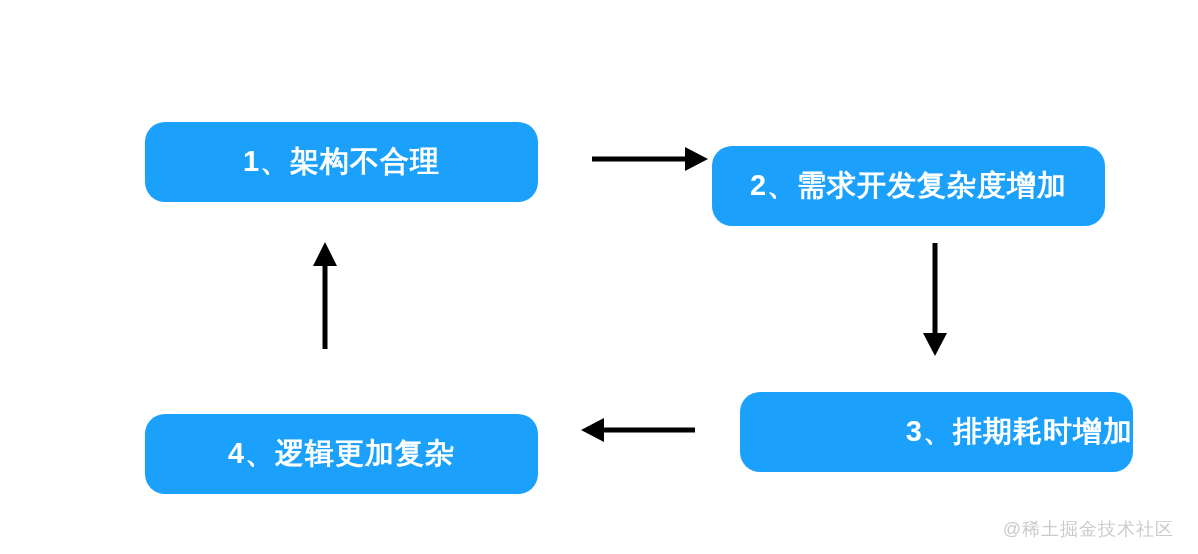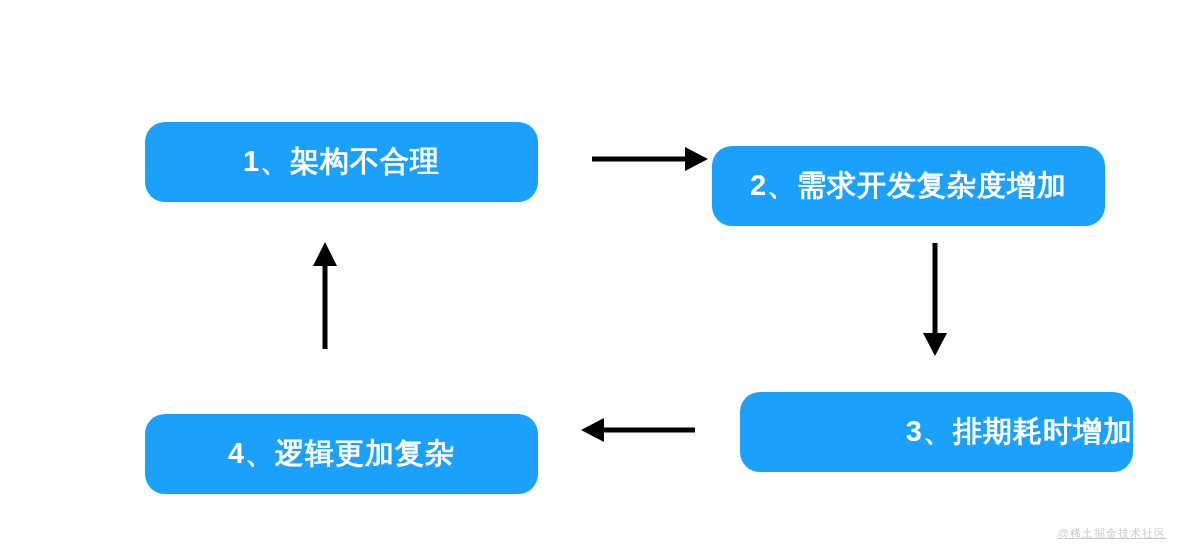--- a/index.html
+++ b/index.html
@@ -44,27 +44,26 @@
     position: absolute;
     left: 0; top: 0;
     width: 1198px;
     height: 554px;
     pointer-events: none;
   }
   .arrow-line { stroke: var(--arrow); stroke-width: 5; }
   .arrow-head { fill: var(--arrow); stroke: none; }
   .watermark {
     position: absolute;
-    right: 32px;
+    right: 24px;
     bottom: 13px;
     color: var(--watermark-text);
-    font-size: 11px;
+    font-size: 18px;
     font-weight: 400;
     letter-spacing: 1px;
-    text-decoration: underline;
   }
 </style>
 </head>
 <body>
 
 <div class="canvas">
 
   <svg class="arrow-layer" viewBox="0 0 1198 554" xmlns="http://www.w3.org/2000/svg">
     <g>
       <line class="arrow-line" x1="592" y1="159" x2="688" y2="159"></line>

